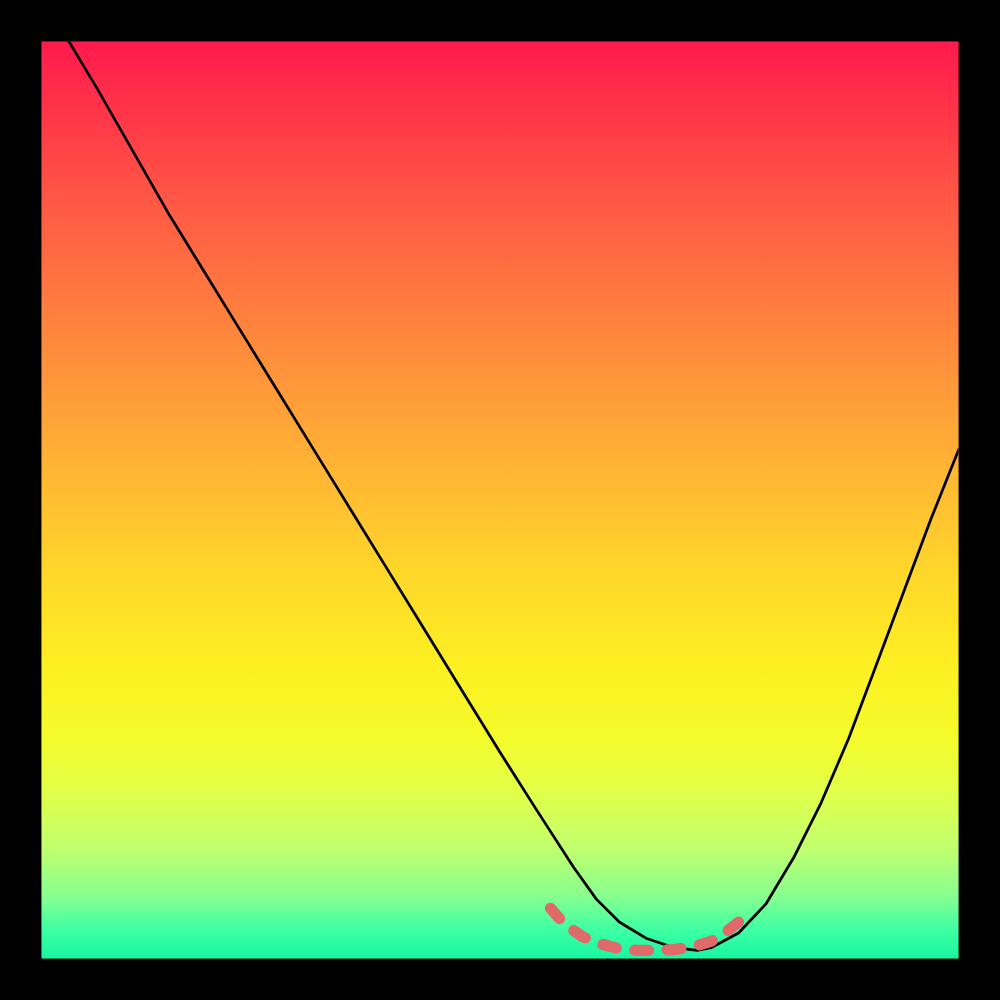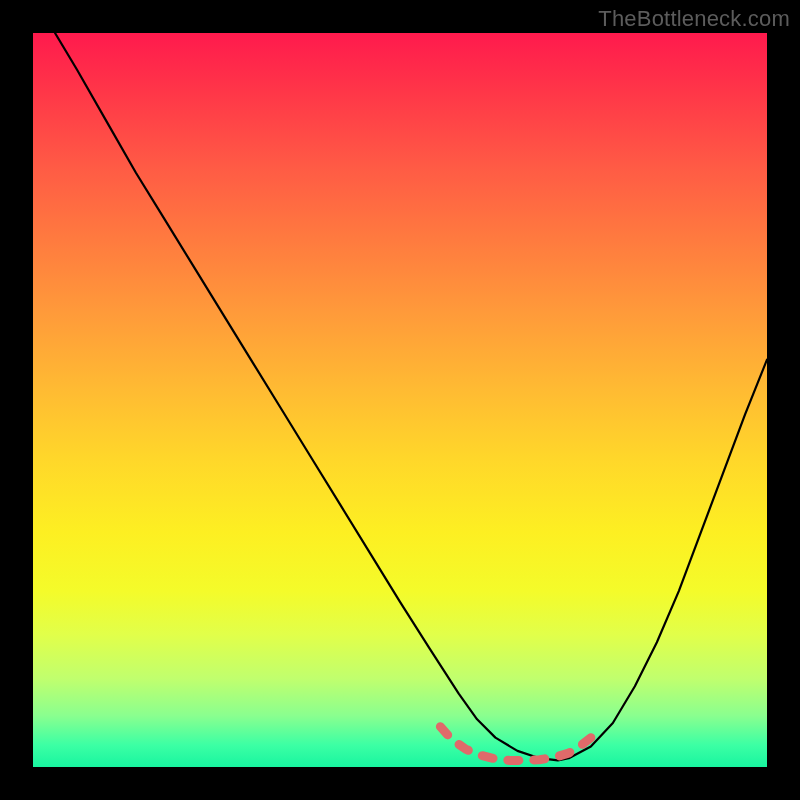--- a/index.html
+++ b/index.html
@@ -52,21 +52,20 @@
   svg.overlay {
     position: absolute;
     left: 0; top: 0;
     width: 734px; height: 734px;
   }
 </style>
 </head>
 <body>
 
 <div class="container">
-  <div class="watermark">TheBottleneck.com</div>
   <div class="plot-area">
     <div class="gradient-bg"></div>
     <svg class="overlay" viewBox="0 0 734 734" preserveAspectRatio="none">
       <path id="vcurve" fill="none" stroke="#000" stroke-width="2.2" stroke-linejoin="round" stroke-linecap="round" d="M22.02 0.00 L44.04 36.70 L73.40 88.08 L102.76 139.46 L132.12 187.17 L161.48 234.88 L190.84 282.59 L220.20 330.30 L249.56 378.01 L278.92 425.72 L308.28 473.43 L337.64 521.14 L367.00 568.85 L396.36 615.09 L425.72 660.60 L444.07 686.29 L462.42 704.64 L484.44 717.85 L506.46 725.19 L524.81 727.39 L535.82 725.19 L557.84 713.45 L579.86 689.96 L601.88 653.26 L623.90 609.22 L645.92 557.84 L667.94 499.12 L689.96 440.40 L711.98 381.68 L734.00 326.63"></path>
       <path id="dashcurve" fill="none" stroke="#e06a6a" stroke-width="9" stroke-linecap="round" stroke-dasharray="11 15" d="M407.37 693.63 L418.38 706.11 L433.06 716.38 L447.74 722.26 L462.42 725.93 L477.10 727.39 L491.78 727.39 L506.46 726.66 L521.14 724.46 L535.82 720.05 L546.83 713.45 L557.84 704.64"></path>
     </svg>
   </div>
 </div>
 
 </body></html>

